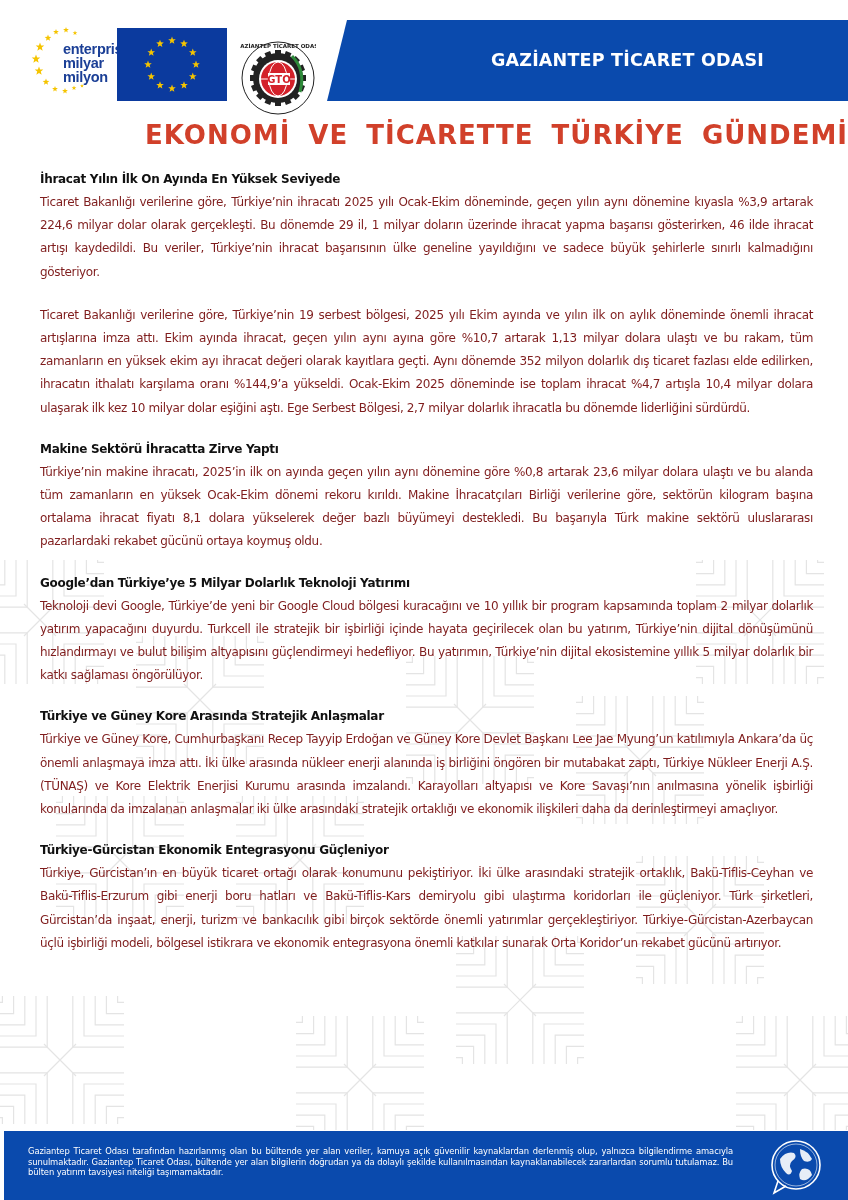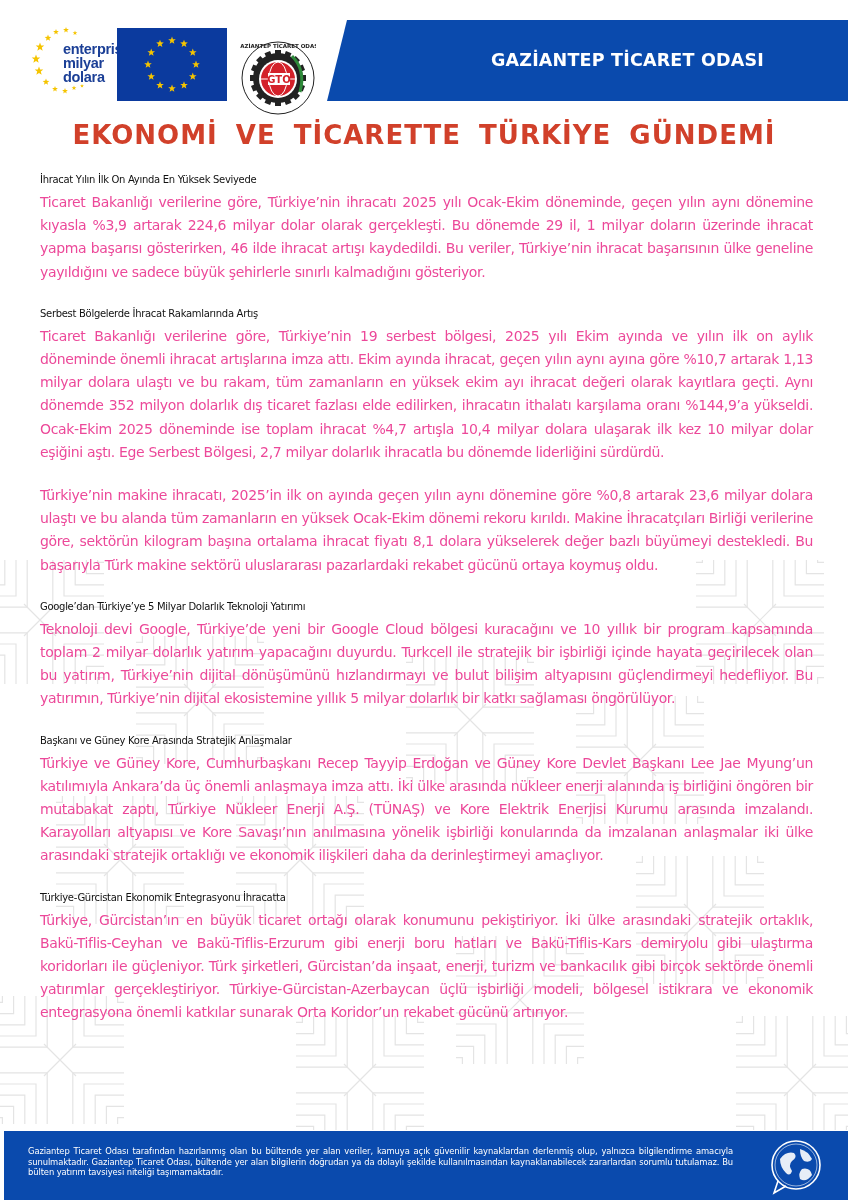--- a/index.html
+++ b/index.html
@@ -12,27 +12,27 @@
     .header { position: absolute; left: 0; top: 0; width: 848px; height: 115px; z-index: 2; }
     .logo-een { position: absolute; left: 22px; top: 26px; width: 90px; height: 76px; }
     .een-text { position: absolute; left: 41px; top: 16px; font-family: "Liberation Sans", sans-serif; font-weight: 700; color: #1b3f96; font-size: 14.5px; line-height: 14px; letter-spacing: -0.3px; }
     .logo-eu { position: absolute; left: 117px; top: 28px; width: 110px; height: 73px; background: #0b3a9e; }
     .logo-gto { position: absolute; left: 240px; top: 40px; width: 76px; height: 76px; }
     .banner { position: absolute; left: 327px; top: 20px; width: 521px; height: 81px; }
     .banner-shape { position: absolute; inset: 0; }
     .banner-text { position: absolute; left: 0; top: 0; width: 521px; height: 81px; display: flex; flex-direction: column; align-items: center; justify-content: center; padding-left: 80px; color: #ffffff; font-family: "DejaVu Sans", sans-serif; font-weight: 700; font-size: 17.5px; line-height: 29px; letter-spacing: 0.2px; }
 
     
-    .page-title { position: absolute; left: 0; top: 120px; width: 848px; text-align: center; font-family: "DejaVu Sans", sans-serif; font-weight: 700; color: #d1402a; font-size: 26px; letter-spacing: 1px; word-spacing: 8px; z-index: 2; }
+    .page-title { position: absolute; left: 0; top: 120px; width: 848px; text-align: right; font-family: "DejaVu Sans", sans-serif; font-weight: 700; color: #d1402a; font-size: 26px; letter-spacing: 1px; word-spacing: 8px; z-index: 2; }
 
     
     .content { position: absolute; left: 40px; top: 170px; width: 773px; z-index: 2; }
     .article { margin-bottom: 20px; }
-    .article h2 { font-family: "DejaVu Sans", sans-serif; font-weight: 400; font-size: 10px; color: #111111; line-height: 19px; margin-bottom: 2px; letter-spacing: -0.3px; }
-    .article p { font-family: "DejaVu Sans", sans-serif; font-size: 14px; color: #ec4899; line-height: 23.2px; text-align: justify; letter-spacing: -0.35px; }
+    .article h2 { font-family: "DejaVu Sans", sans-serif; font-weight: 700; font-size: 12px; color: #111111; line-height: 19px; margin-bottom: 2px; letter-spacing: -0.3px; }
+    .article p { font-family: "DejaVu Sans", sans-serif; font-size: 12px; color: #7f1d1d; line-height: 23.2px; text-align: justify; letter-spacing: -0.35px; }
 
     
     .footer { position: absolute; left: 4px; top: 1131px; width: 848px; height: 69px; background: #0a4aad; z-index: 2; }
     .footer-text { position: absolute; left: 24px; top: 15px; width: 705px; color: #ffffff; font-family: "DejaVu Sans", sans-serif; font-size: 8.4px; line-height: 10.6px; text-align: justify; letter-spacing: -0.1px; }
     .globe { position: absolute; left: 762px; top: 6px; width: 58px; height: 60px; }
   </style>
 </head>
 <body>
 
 <svg class="bg-pattern" viewBox="0 0 848 570" preserveAspectRatio="none">
@@ -138,21 +138,21 @@
           <polygon points="24.00,52.50 24.86,54.81 27.33,54.92 25.40,56.45 26.06,58.83 24.00,57.47 21.94,58.83 22.60,56.45 20.67,54.92 23.14,54.81"></polygon>
           <polygon points="33.00,60.00 33.74,61.98 35.85,62.07 34.20,63.39 34.76,65.43 33.00,64.26 31.24,65.43 31.80,63.39 30.15,62.07 32.26,61.98"></polygon>
           <polygon points="43.00,62.00 43.74,63.98 45.85,64.07 44.20,65.39 44.76,67.43 43.00,66.26 41.24,67.43 41.80,65.39 40.15,64.07 42.26,63.98"></polygon>
           <polygon points="52.00,59.50 52.62,61.15 54.38,61.23 53.00,62.32 53.47,64.02 52.00,63.05 50.53,64.02 51.00,62.32 49.62,61.23 51.38,61.15"></polygon>
           <polygon points="60.00,58.00 60.49,59.32 61.90,59.38 60.80,60.26 61.18,61.62 60.00,60.84 58.82,61.62 59.20,60.26 58.10,59.38 59.51,59.32"></polygon>
         </g>
     </svg>
     <div class="een-text">
       <div>enterprise</div>
       <div>milyar</div>
-      <div>dolara</div>
+      <div>milyon</div>
     </div>
   </div>
 
   <div class="logo-eu">
     <svg width="110" height="73" viewBox="0 0 110 73">
       <g id="euStars" fill="#f5c400">
           <polygon points="55.00,8.50 55.99,11.14 58.80,11.26 56.60,13.02 57.35,15.74 55.00,14.18 52.65,15.74 53.40,13.02 51.20,11.26 54.01,11.14"></polygon>
           <polygon points="67.00,11.72 67.99,14.36 70.80,14.48 68.60,16.23 69.35,18.95 67.00,17.40 64.65,18.95 65.40,16.23 63.20,14.48 66.01,14.36"></polygon>
           <polygon points="75.78,20.50 76.77,23.14 79.59,23.26 77.38,25.02 78.14,27.74 75.78,26.18 73.43,27.74 74.19,25.02 71.98,23.26 74.80,23.14"></polygon>
           <polygon points="79.00,32.50 79.99,35.14 82.80,35.26 80.60,37.02 81.35,39.74 79.00,38.18 76.65,39.74 77.40,37.02 75.20,35.26 78.01,35.14"></polygon>
@@ -212,36 +212,36 @@
 </div>
 
 <h1 class="page-title">EKONOMİ VE TİCARETTE TÜRKİYE GÜNDEMİ</h1>
 
 <div class="content">
   <section class="article">
     <h2>İhracat Yılın İlk On Ayında En Yüksek Seviyede</h2>
     <p>Ticaret Bakanlığı verilerine göre, Türkiye’nin ihracatı 2025 yılı Ocak-Ekim döneminde, geçen yılın aynı dönemine kıyasla %3,9 artarak 224,6 milyar dolar olarak gerçekleşti. Bu dönemde 29 il, 1 milyar doların üzerinde ihracat yapma başarısı gösterirken, 46 ilde ihracat artışı kaydedildi. Bu veriler, Türkiye’nin ihracat başarısının ülke geneline yayıldığını ve sadece büyük şehirlerle sınırlı kalmadığını gösteriyor.</p>
   </section>
   <section class="article">
-    <h2>Serbest Bölgelerde İhracat Rakamlarında Artış</h2>
     <p>Ticaret Bakanlığı verilerine göre, Türkiye’nin 19 serbest bölgesi, 2025 yılı Ekim ayında ve yılın ilk on aylık döneminde önemli ihracat artışlarına imza attı. Ekim ayında ihracat, geçen yılın aynı ayına göre %10,7 artarak 1,13 milyar dolara ulaştı ve bu rakam, tüm zamanların en yüksek ekim ayı ihracat değeri olarak kayıtlara geçti. Aynı dönemde 352 milyon dolarlık dış ticaret fazlası elde edilirken, ihracatın ithalatı karşılama oranı %144,9’a yükseldi. Ocak-Ekim 2025 döneminde ise toplam ihracat %4,7 artışla 10,4 milyar dolara ulaşarak ilk kez 10 milyar dolar eşiğini aştı. Ege Serbest Bölgesi, 2,7 milyar dolarlık ihracatla bu dönemde liderliğini sürdürdü.</p>
   </section>
   <section class="article">
+    <h2>Makine Sektörü İhracatta Zirve Yaptı</h2>
     <p>Türkiye’nin makine ihracatı, 2025’in ilk on ayında geçen yılın aynı dönemine göre %0,8 artarak 23,6 milyar dolara ulaştı ve bu alanda tüm zamanların en yüksek Ocak-Ekim dönemi rekoru kırıldı. Makine İhracatçıları Birliği verilerine göre, sektörün kilogram başına ortalama ihracat fiyatı 8,1 dolara yükselerek değer bazlı büyümeyi destekledi. Bu başarıyla Türk makine sektörü uluslararası pazarlardaki rekabet gücünü ortaya koymuş oldu.</p>
   </section>
   <section class="article">
     <h2>Google’dan Türkiye’ye 5 Milyar Dolarlık Teknoloji Yatırımı</h2>
     <p>Teknoloji devi Google, Türkiye’de yeni bir Google Cloud bölgesi kuracağını ve 10 yıllık bir program kapsamında toplam 2 milyar dolarlık yatırım yapacağını duyurdu. Turkcell ile stratejik bir işbirliği içinde hayata geçirilecek olan bu yatırım, Türkiye’nin dijital dönüşümünü hızlandırmayı ve bulut bilişim altyapısını güçlendirmeyi hedefliyor. Bu yatırımın, Türkiye’nin dijital ekosistemine yıllık 5 milyar dolarlık bir katkı sağlaması öngörülüyor.</p>
   </section>
   <section class="article">
-    <h2>Başkanı ve Güney Kore Arasında Stratejik Anlaşmalar</h2>
+    <h2>Türkiye ve Güney Kore Arasında Stratejik Anlaşmalar</h2>
     <p>Türkiye ve Güney Kore, Cumhurbaşkanı Recep Tayyip Erdoğan ve Güney Kore Devlet Başkanı Lee Jae Myung’un katılımıyla Ankara’da üç önemli anlaşmaya imza attı. İki ülke arasında nükleer enerji alanında iş birliğini öngören bir mutabakat zaptı, Türkiye Nükleer Enerji A.Ş. (TÜNAŞ) ve Kore Elektrik Enerjisi Kurumu arasında imzalandı. Karayolları altyapısı ve Kore Savaşı’nın anılmasına yönelik işbirliği konularında da imzalanan anlaşmalar iki ülke arasındaki stratejik ortaklığı ve ekonomik ilişkileri daha da derinleştirmeyi amaçlıyor.</p>
   </section>
   <section class="article">
-    <h2>Türkiye-Gürcistan Ekonomik Entegrasyonu İhracatta</h2>
+    <h2>Türkiye-Gürcistan Ekonomik Entegrasyonu Güçleniyor</h2>
     <p>Türkiye, Gürcistan’ın en büyük ticaret ortağı olarak konumunu pekiştiriyor. İki ülke arasındaki stratejik ortaklık, Bakü-Tiflis-Ceyhan ve Bakü-Tiflis-Erzurum gibi enerji boru hatları ve Bakü-Tiflis-Kars demiryolu gibi ulaştırma koridorları ile güçleniyor. Türk şirketleri, Gürcistan’da inşaat, enerji, turizm ve bankacılık gibi birçok sektörde önemli yatırımlar gerçekleştiriyor. Türkiye-Gürcistan-Azerbaycan üçlü işbirliği modeli, bölgesel istikrara ve ekonomik entegrasyona önemli katkılar sunarak Orta Koridor’un rekabet gücünü artırıyor.</p>
   </section>
 </div>
 
 <div class="footer">
   <p class="footer-text">Gaziantep Ticaret Odası tarafından hazırlanmış olan bu bültende yer alan veriler, kamuya açık güvenilir kaynaklardan derlenmiş olup, yalnızca bilgilendirme amacıyla sunulmaktadır. Gaziantep Ticaret Odası, bültende yer alan bilgilerin doğrudan ya da dolaylı şekilde kullanılmasından kaynaklanabilecek zararlardan sorumlu tutulamaz. Bu bülten yatırım tavsiyesi niteliği taşımamaktadır.</p>
   <svg class="globe" viewBox="0 0 58 60">
     <circle cx="30" cy="28" r="24" fill="none" stroke="#ffffff" stroke-width="1.6"></circle>
     <circle cx="30" cy="28" r="21" fill="none" stroke="#ffffff" stroke-width="0.6"></circle>
     <path d="M14 22 Q20 14 28 16 Q32 20 26 24 Q22 28 26 34 Q24 40 20 36 Q14 30 14 22Z" fill="#ffffff" opacity="0.9"></path>

